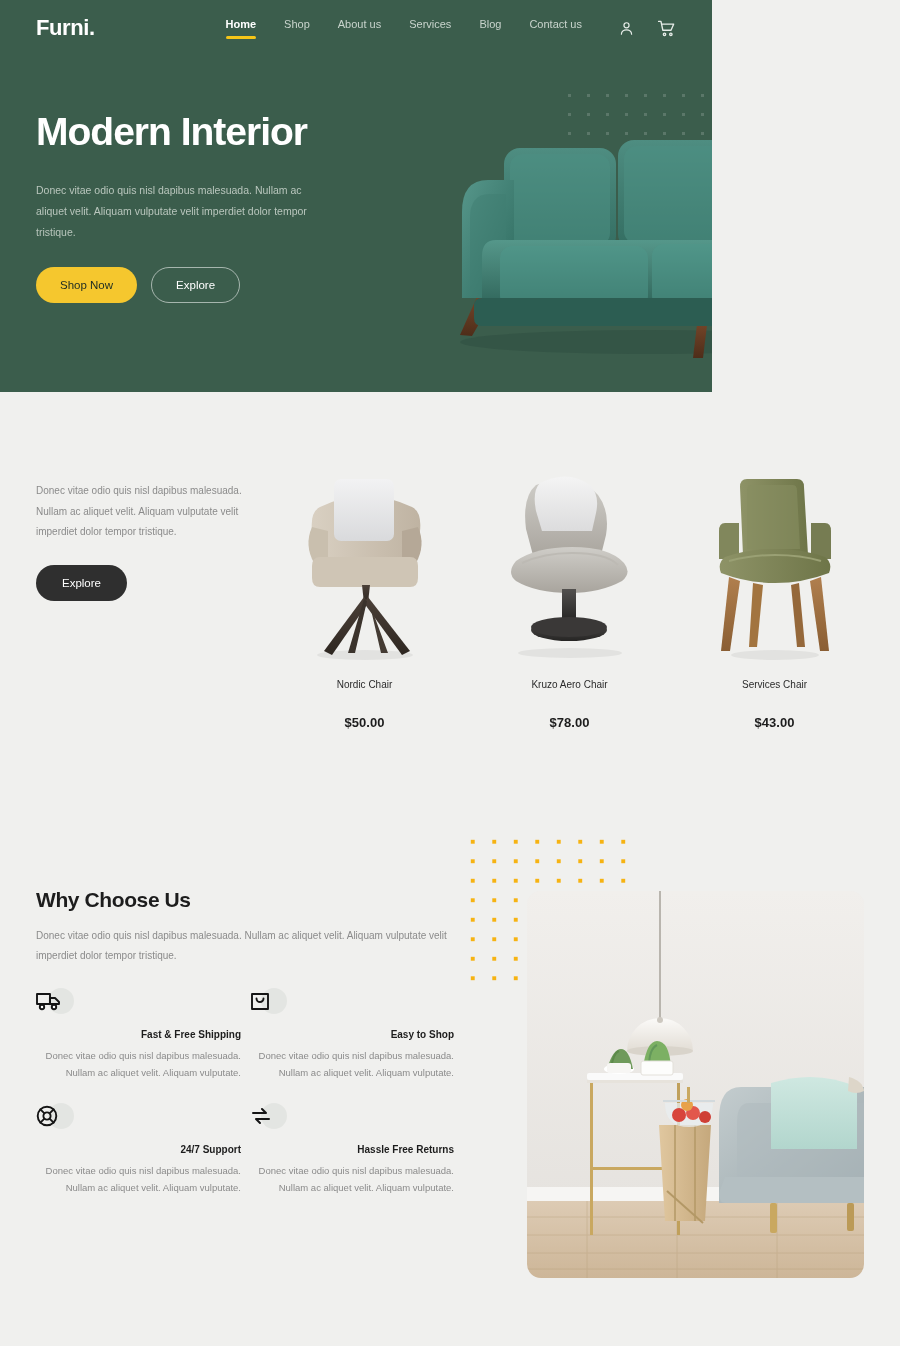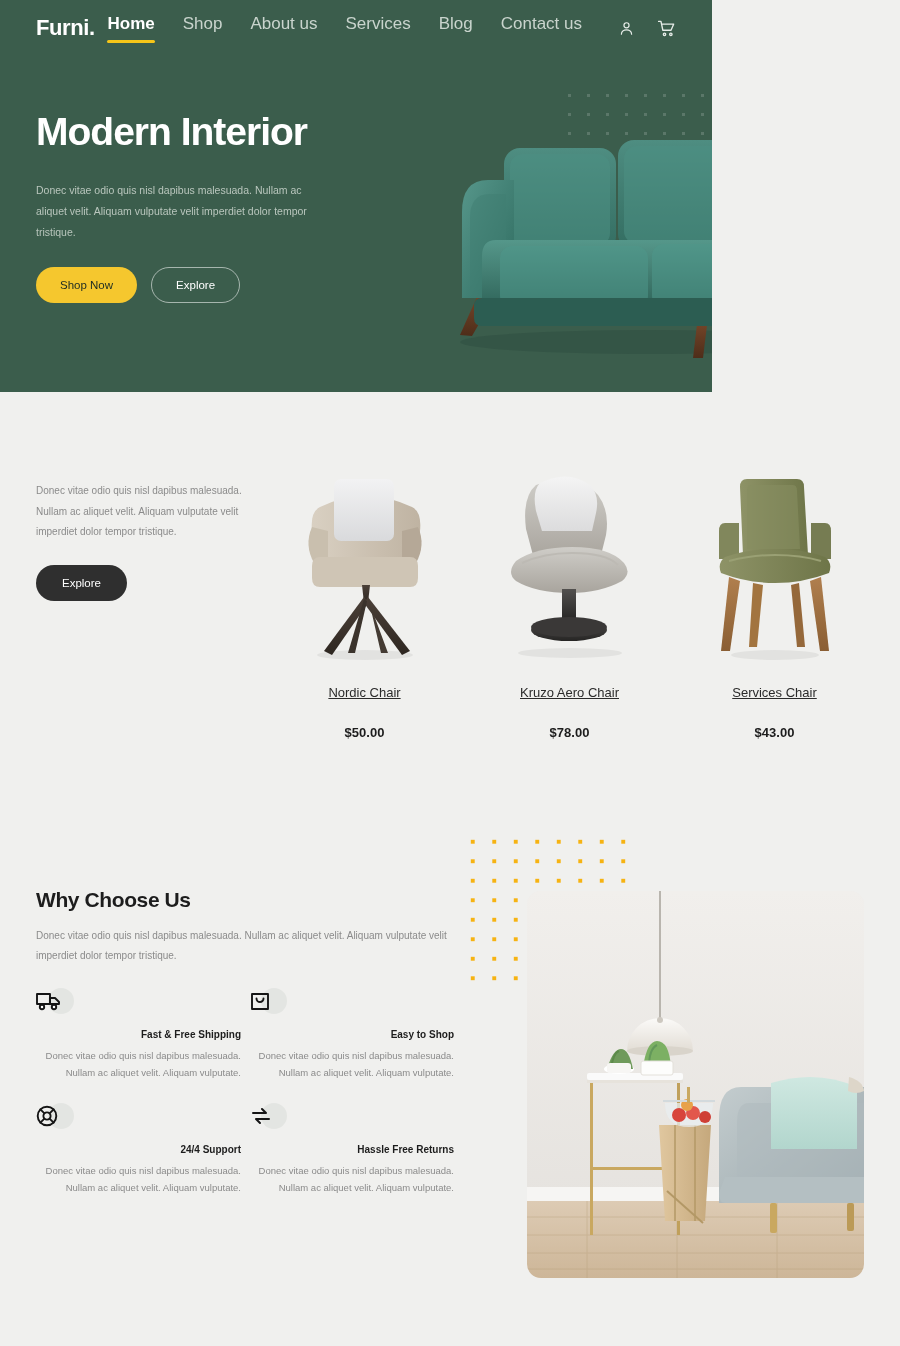--- a/index.html
+++ b/index.html
@@ -50,21 +50,21 @@
   }
   .nav-links {
     margin-left: auto;
     display: flex;
     align-items: center;
     gap: 28px;
   }
   .nav-link {
     position: relative;
     color: #c9d4cd;
-    font-size: 17px;
+    font-size: 11px;
     text-decoration: none;
     padding-bottom: 9px;
     white-space: nowrap;
   }
   .nav-link.active { color: #ffffff; font-weight: bold; }
   .nav-link.active::after {
     content: "";
     position: absolute;
     left: 0; right: 0; bottom: 0;
     height: 3px;
@@ -159,24 +159,23 @@
     display: flex;
   }
   .product { width: 205px; text-align: center; }
   .product-img {
     height: 215px;
     display: flex;
     align-items: flex-end;
     justify-content: center;
   }
   .product-name {
-    margin-top: 20px;
-    font-size: 13px;
+    margin-top: 14px;
+    font-size: 10px;
     color: #2b2b2b;
-    text-decoration: underline;
   }
   .product-price {
     margin-top: 25px;
     font-size: 13px;
     font-weight: bold;
     color: #1d1d1d;
   }
 
   
   .why {
@@ -511,21 +510,21 @@
     </div>
 
     <div class="feature">
       <div class="feature-ico">
         <svg width="22" height="22" viewBox="0 0 22 22" fill="none" stroke="#151515" stroke-width="1.9">
           <circle cx="11" cy="11" r="9.3"></circle>
           <circle cx="11" cy="11" r="3.6"></circle>
           <path d="M4.4 4.4l4 4M17.6 4.4l-4 4M4.4 17.6l4-4M17.6 17.6l-4-4" stroke-linecap="round"></path>
         </svg>
       </div>
-      <div class="feature-title">24/4 Support</div>
+      <div class="feature-title">24/7 Support</div>
       <div class="feature-text">Donec vitae odio quis nisl dapibus malesuada. Nullam ac aliquet velit. Aliquam vulputate.</div>
     </div>
 
     <div class="feature">
       <div class="feature-ico">
         <svg width="24" height="20" viewBox="0 0 24 20" fill="none" stroke="#151515" stroke-width="2" stroke-linecap="round" stroke-linejoin="round">
           <path d="M4 7h13l-4-4"></path>
           <path d="M20 13H7l4 4"></path>
         </svg>
       </div>

